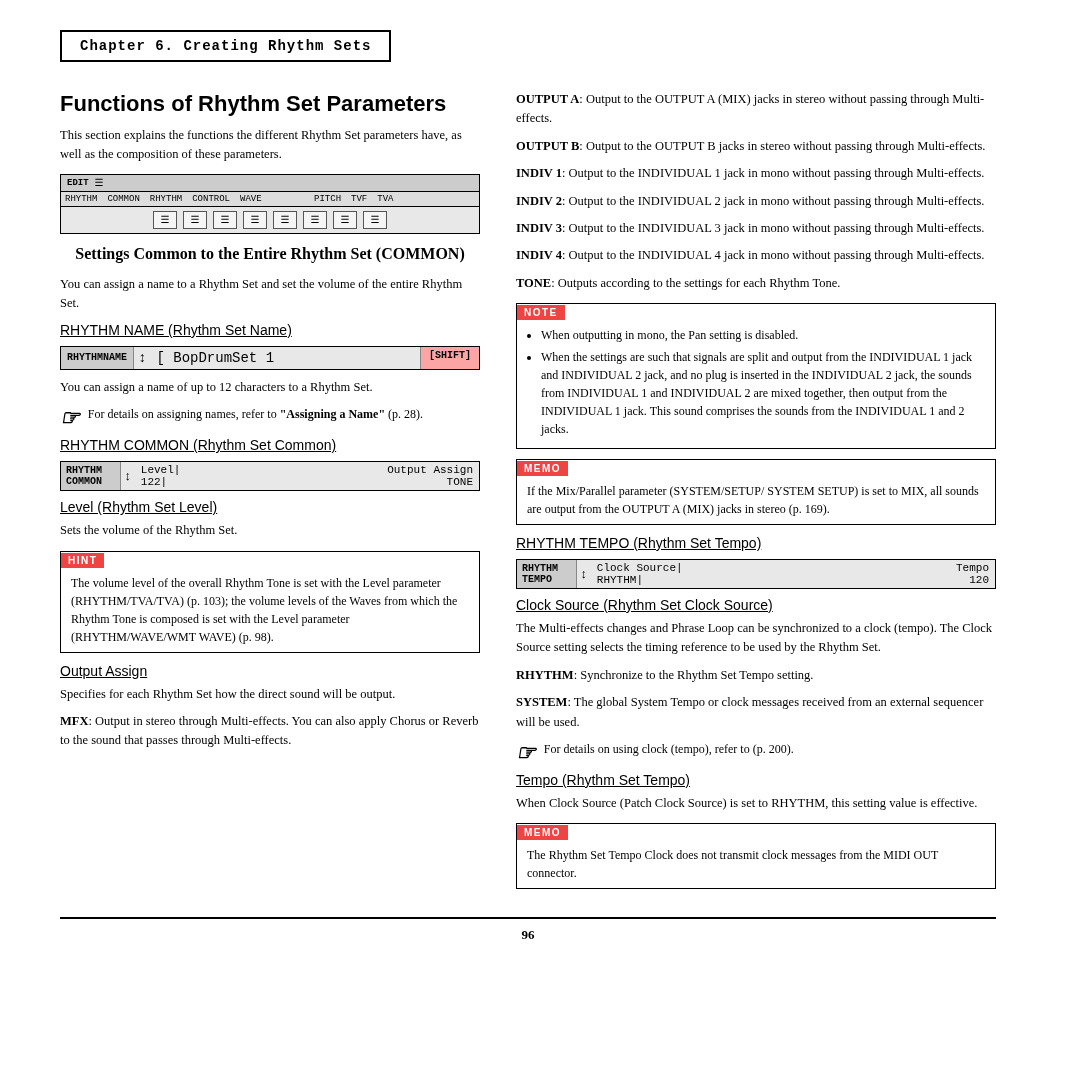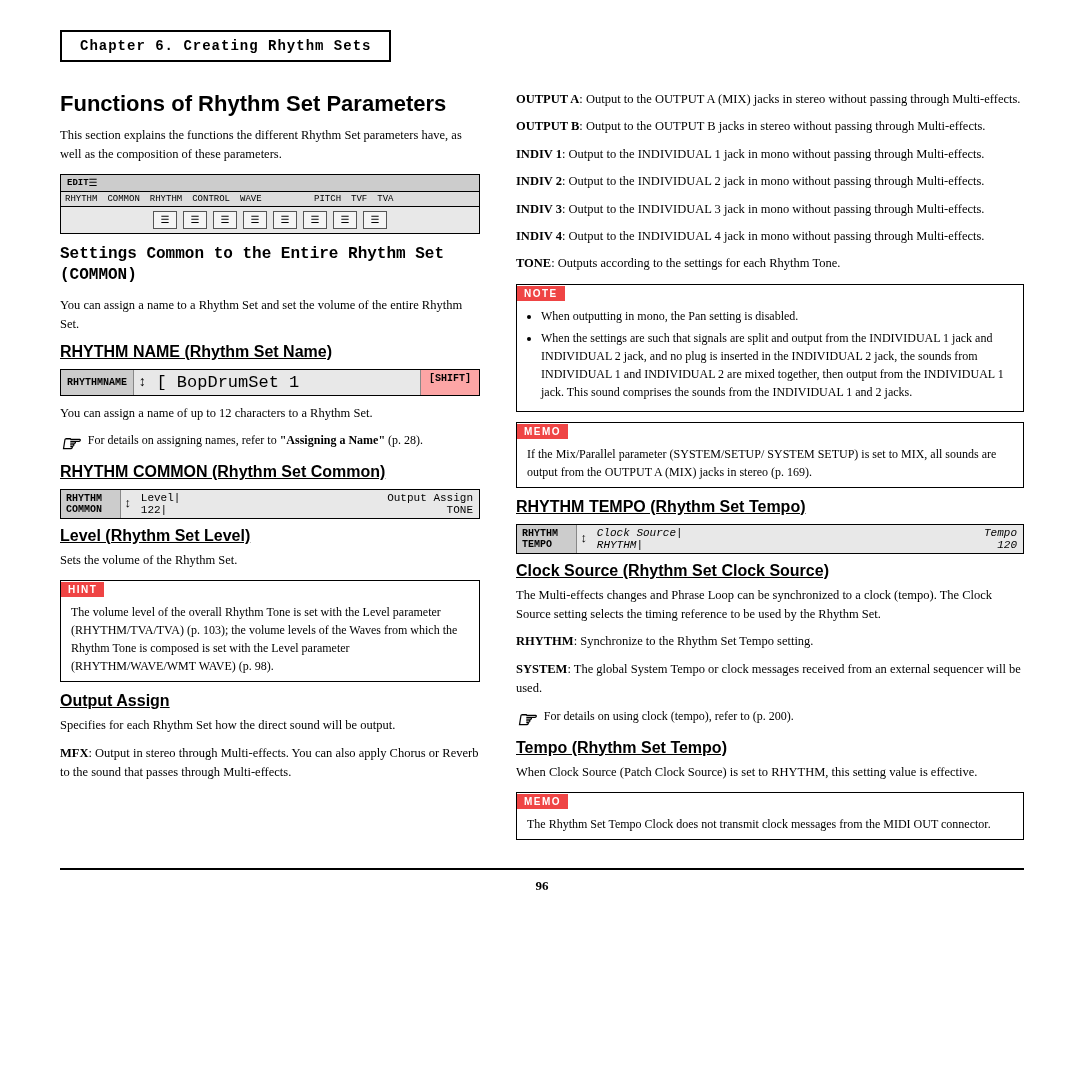--- a/index.html
+++ b/index.html
@@ -9,21 +9,21 @@
       font-size: 13px;
       color: #000;
       width: 1080px;
       min-height: 1080px;
       padding: 0;
     }
     .page {
       width: 1080px;
       min-height: 1080px;
       background: #fff;
-      padding: 30px 56px 30px 60px;
+      padding: 30px 84px 30px 60px;
     }
     .chapter-header {
       border: 2px solid #000;
       display: inline-block;
       padding: 6px 18px;
       margin-bottom: 28px;
       font-family: 'Courier New', Courier, monospace;
       font-size: 14px;
       font-weight: bold;
       letter-spacing: 1px;
@@ -40,30 +40,31 @@
       flex: 1;
     }
     h1.page-title {
       font-family: 'Arial Black', Arial, sans-serif;
       font-size: 22px;
       font-weight: 900;
       margin-bottom: 8px;
       line-height: 1.25;
     }
     h2.section-title {
-      font-family: Liberation Mono, monospace;
+      font-family: Liberation Serif, serif;
       font-size: 16px;
       font-weight: 900;
       margin-bottom: 10px;
       line-height: 1.3;
+      text-align: center;
     }
     h3.subsection-title {
       font-family: 'Arial', Arial, sans-serif;
-      font-size: 16px;
-      font-weight: bold;
+      font-size: 14px;
+      font-weight: normal;
       margin-bottom: 6px;
       text-decoration: underline;
     }
     p {
       font-size: 12.5px;
       line-height: 1.55;
       margin-bottom: 8px;
     }
     p strong, span.bold {
       font-weight: bold;
@@ -75,20 +76,21 @@
       font-family: 'Courier New', Courier, monospace;
       font-size: 11px;
     }
     .display-top-bar {
       background: #ccc;
       border-bottom: 1px solid #000;
       padding: 2px 6px;
       font-size: 10px;
       display: flex;
       align-items: center;
+      gap: 6px;
     }
     .display-top-bar .edit-label {
       font-size: 9px;
       font-weight: bold;
     }
     .display-tabs {
       background: #ddd;
       border-bottom: 1px solid #000;
       padding: 2px 4px;
       font-size: 9px;
@@ -132,21 +134,21 @@
       padding: 3px 6px;
       font-size: 10px;
       font-weight: bold;
       min-width: 60px;
       display: flex;
       align-items: center;
     }
     .rnd-value {
       padding: 3px 6px;
       flex: 1;
-      font-size: 17px;
+      font-size: 14px;
       display: flex;
       align-items: center;
     }
     .rnd-arrow {
       padding: 2px 4px;
       font-size: 14px;
       display: flex;
       align-items: center;
     }
     .rnd-shift {
@@ -278,21 +280,20 @@
       display: flex;
       align-items: center;
       font-size: 13px;
     }
     .rtd-values {
       flex: 1;
       display: flex;
       flex-direction: column;
       justify-content: center;
       padding: 2px 6px;
-      font-style: italic;
     }
     .rtd-values-row {
       display: flex;
       justify-content: space-between;
       font-size: 11px;
     }
   </style>
 </head>
 <body>
 

